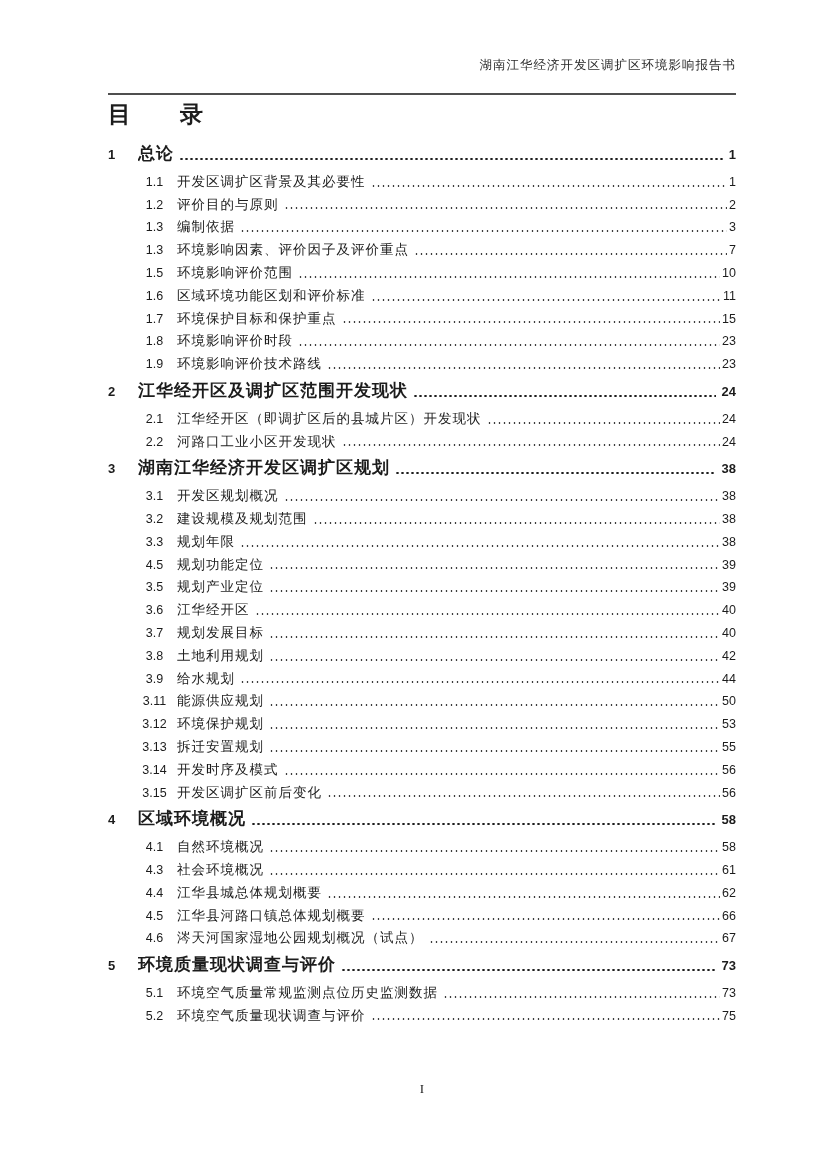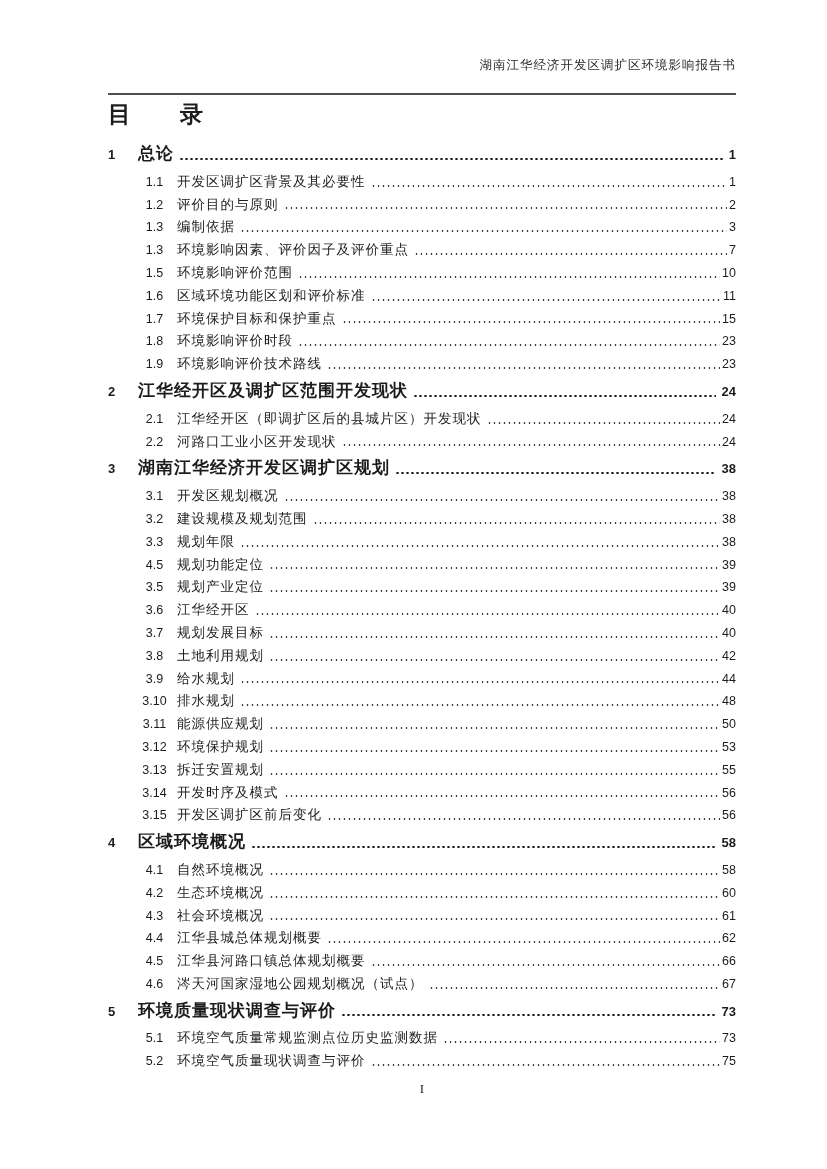--- a/index.html
+++ b/index.html
@@ -236,26 +236,20 @@
     <span class="dots"></span>
     <span class="pg">42</span>
   </div>
         <div class="row lvl2">
     <span class="num">3.9</span>
     <span class="t">给水规划</span>
     <span class="dots"></span>
     <span class="pg">44</span>
   </div>
         <div class="row lvl2">
-    <span class="num">3.10</span>
-    <span class="t">排水规划</span>
-    <span class="dots"></span>
-    <span class="pg">48</span>
-  </div>
-        <div class="row lvl2">
     <span class="num">3.11</span>
     <span class="t">能源供应规划</span>
     <span class="dots"></span>
     <span class="pg">50</span>
   </div>
         <div class="row lvl2">
     <span class="num">3.12</span>
     <span class="t">环境保护规划</span>
     <span class="dots"></span>
     <span class="pg">53</span>
@@ -284,26 +278,20 @@
     <span class="dots"></span>
     <span class="pg">58</span>
   </div>
         <div class="row lvl2">
     <span class="num">4.1</span>
     <span class="t">自然环境概况</span>
     <span class="dots"></span>
     <span class="pg">58</span>
   </div>
         <div class="row lvl2">
-    <span class="num">4.2</span>
-    <span class="t">生态环境概况</span>
-    <span class="dots"></span>
-    <span class="pg">60</span>
-  </div>
-        <div class="row lvl2">
     <span class="num">4.3</span>
     <span class="t">社会环境概况</span>
     <span class="dots"></span>
     <span class="pg">61</span>
   </div>
         <div class="row lvl2">
     <span class="num">4.4</span>
     <span class="t">江华县城总体规划概要</span>
     <span class="dots"></span>
     <span class="pg">62</span>

